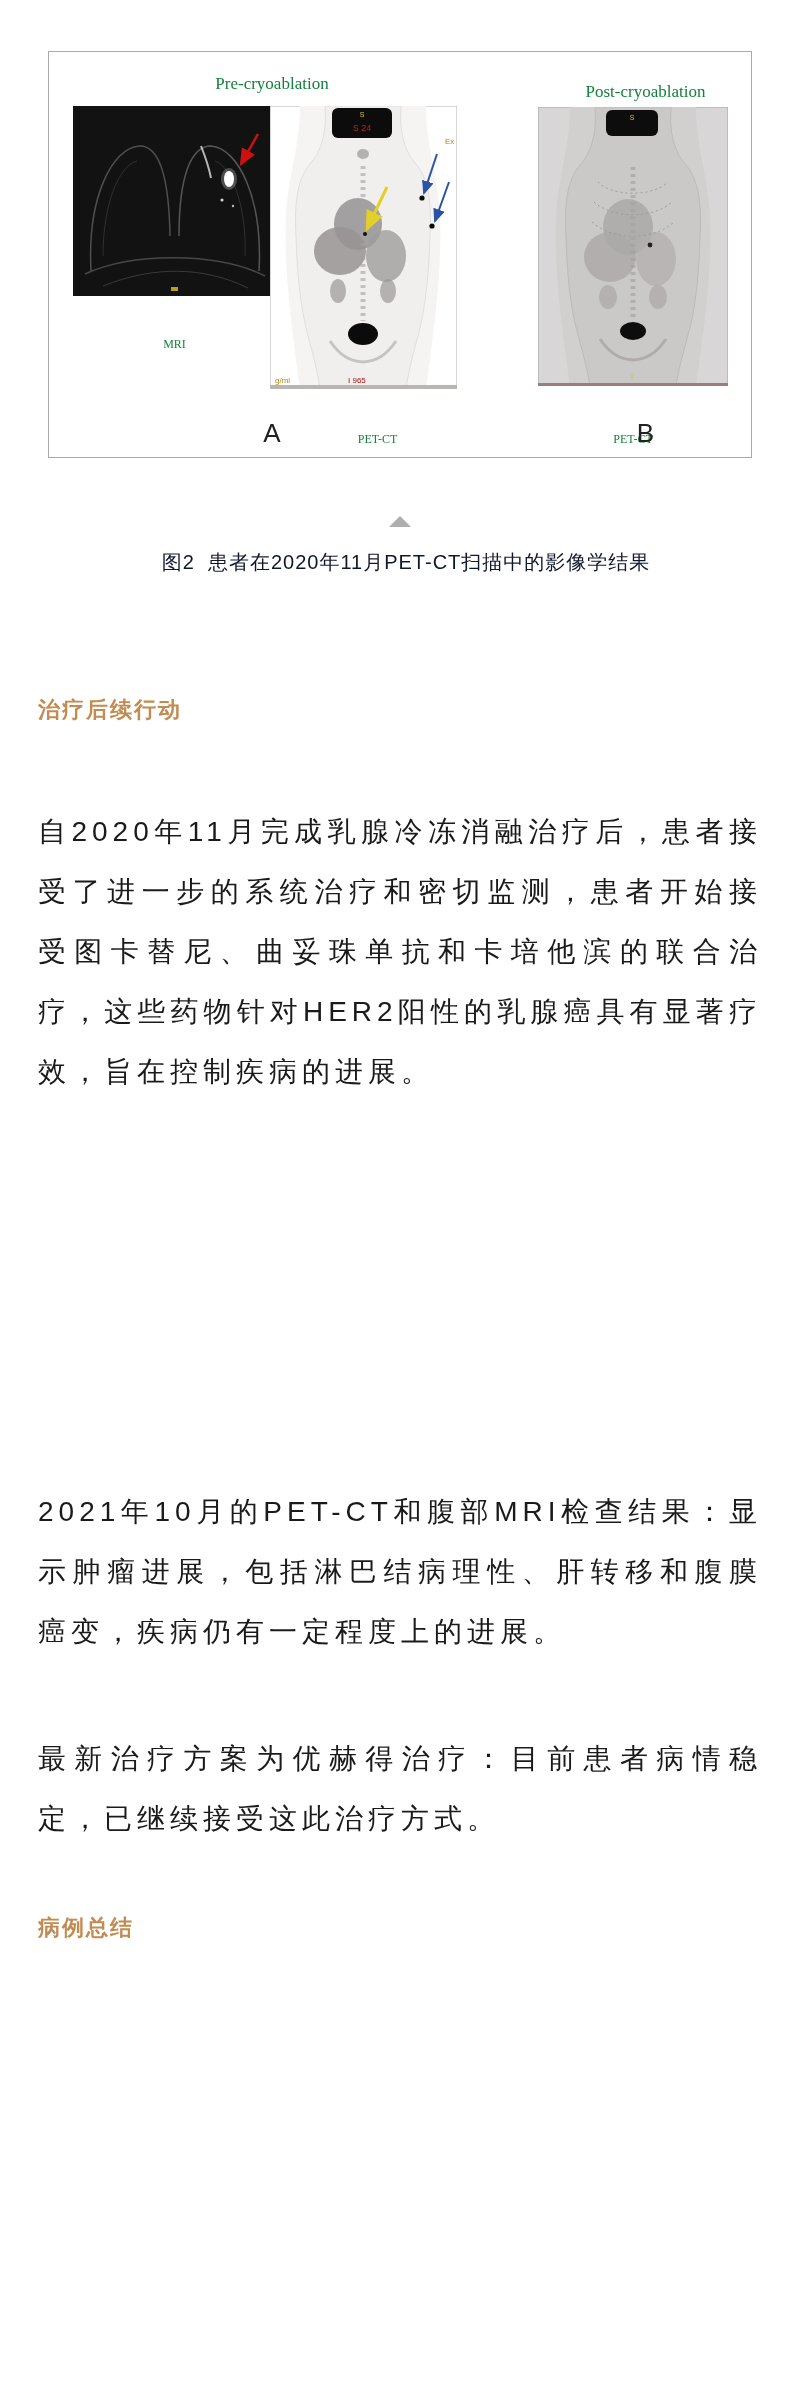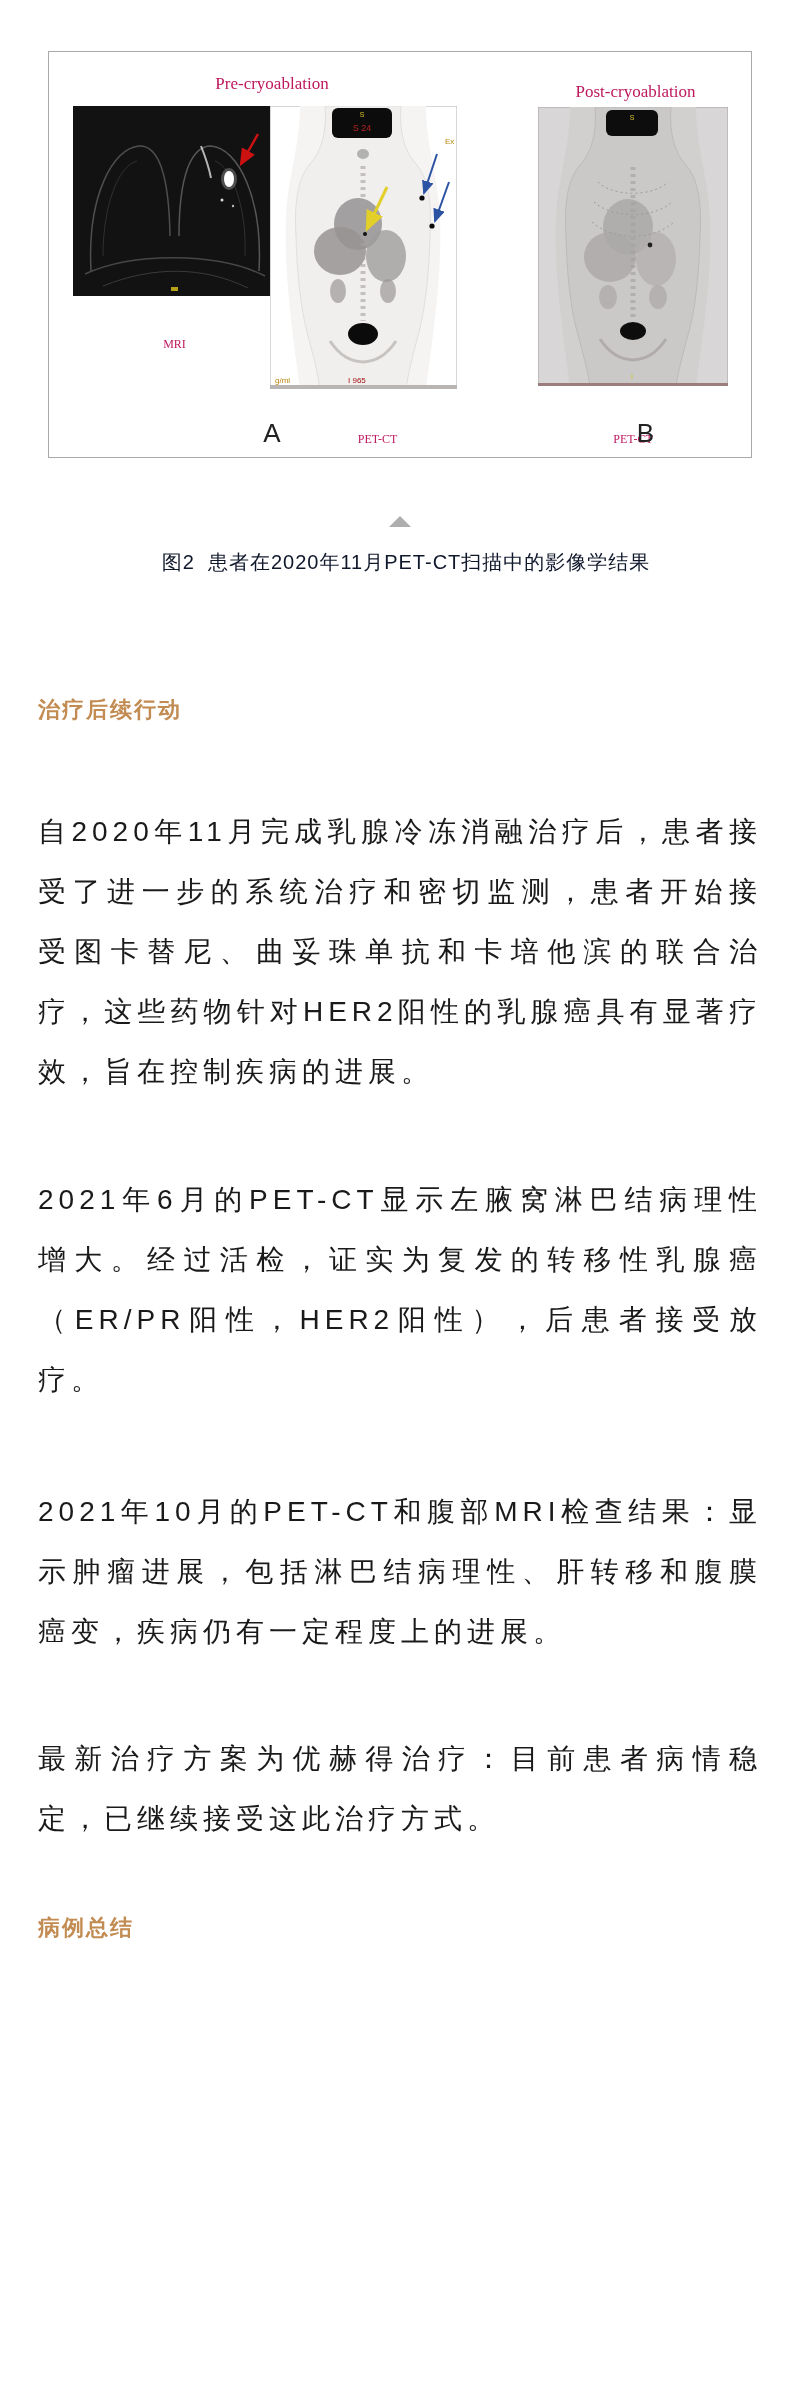--- a/index.html
+++ b/index.html
@@ -5,21 +5,21 @@
   html,body { margin:0; padding:0; background:#ffffff; }
   .page {
     position:relative; width:800px; height:2395px; background:#ffffff;
     font-family:"Liberation Sans","DejaVu Sans",sans-serif; overflow:hidden;
   }
   
   .figure-box {
     position:absolute; left:48px; top:51px; width:704px; height:407px;
     background:#ffffff; border:1px solid #a9a9a9; box-sizing:border-box;
   }
-  .fig-label { position:absolute; text-align:center; color:#be185d;
+  .fig-label { position:absolute; text-align:center; color:#15803d;
     font-family:"Liberation Serif","DejaVu Serif",serif; }
   .phase-label { font-size:17px; }
   .modality-label { font-size:12px;margin-top:32px; }
   .panel-letter { font-family:"Liberation Sans","DejaVu Sans",sans-serif;
     font-size:26px; color:#222; }
   .scan { position:absolute; display:block; }
   .scan svg { display:block; }
   
   .triangle-up {
     position:absolute; left:389px; top:516px; width:0; height:0;
@@ -45,21 +45,21 @@
   }
 </style>
 </head>
 <body>
 
 <div class="page">
 
   <div class="figure-box">
 
     <div class="fig-label phase-label" style="left:24px; top:22px; width:398px;">Pre-cryoablation</div>
-    <div class="fig-label phase-label" style="left:479px; top:30px; width:215px;">Post-cryoablation</div>
+    <div class="fig-label phase-label" style="left:489px; top:30px; width:215px;">Post-cryoablation</div>
 
     <div class="scan" style="left:24px; top:54px;">
       <svg width="203" height="190" viewBox="0 0 203 190">
         <defs>
           <marker id="ah-red" markerWidth="8" markerHeight="8" refX="6" refY="3" orient="auto">
             <path d="M0,0 L7,3 L0,6 Z" fill="#cc1111"></path>
           </marker>
         </defs>
         <rect x="0" y="0" width="203" height="190" fill="#121212"></rect>
 
@@ -172,20 +172,19 @@
     <div class="fig-label panel-letter" style="left:489px; top:366px; width:215px;">B</div>
   </div>
 
   <div class="triangle-up"></div>
 
   <div class="fig-caption">图2  患者在2020年11月PET-CT扫描中的影像学结果</div>
 
   <h2 class="sec-heading" style="top:672px;">治疗后续行动</h2>
 
   <p class="para" style="top:774px;">自2020年11月完成乳腺冷冻消融治疗后，患者接受了进一步的系统治疗和密切监测，患者开始接受图卡替尼、曲妥珠单抗和卡培他滨的联合治疗，这些药物针对HER2阳性的乳腺癌具有显著疗效，旨在控制疾病的进展。</p>
-  <p class="para" style="top:1142px;">2021年6月的PET-CT显示左腋窝淋巴结病理性增大。经过活检，证实为复发的转移性乳腺癌（ER/PR阳性，HER2阳性），后患者接受放疗。</p>
   <p class="para" style="top:1454px;">2021年10月的PET-CT和腹部MRI检查结果：显示肿瘤进展，包括淋巴结病理性、肝转移和腹膜癌变，疾病仍有一定程度上的进展。</p>
   <p class="para" style="top:1701px;">最新治疗方案为优赫得治疗：目前患者病情稳定，已继续接受这此治疗方式。</p>
 
   <h2 class="sec-heading" style="top:1890px;">病例总结</h2>
 
 
 </div>
 
 </body></html>

